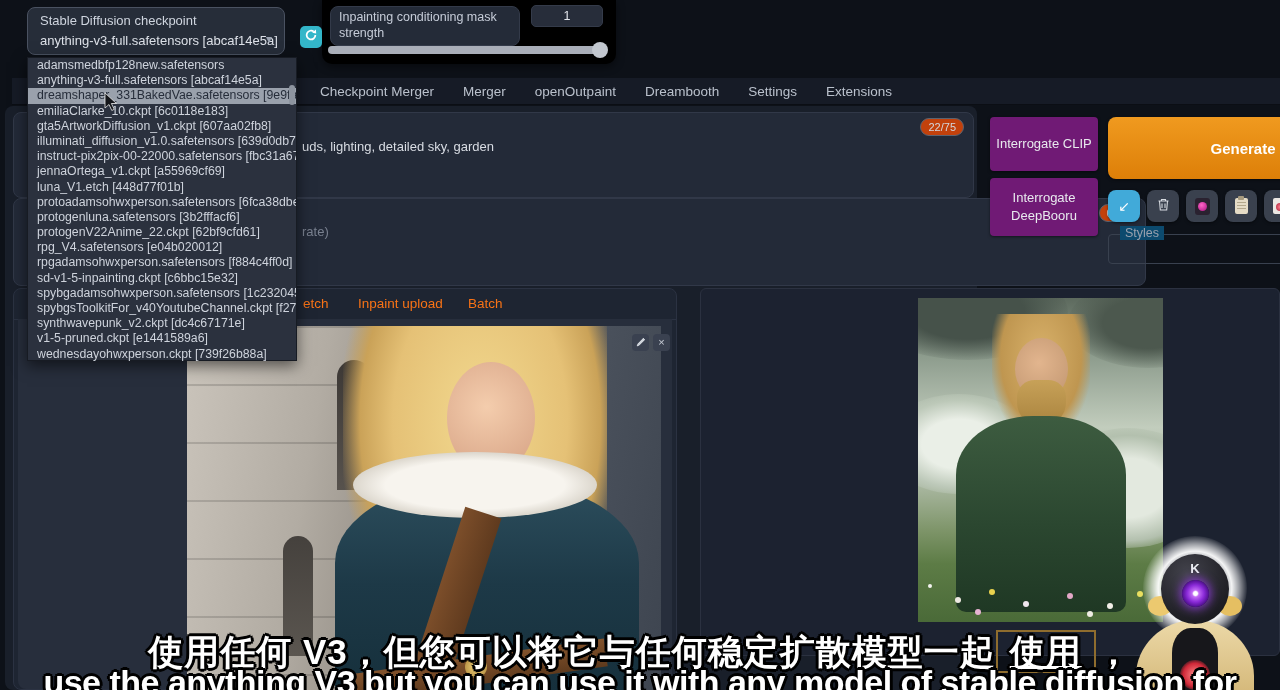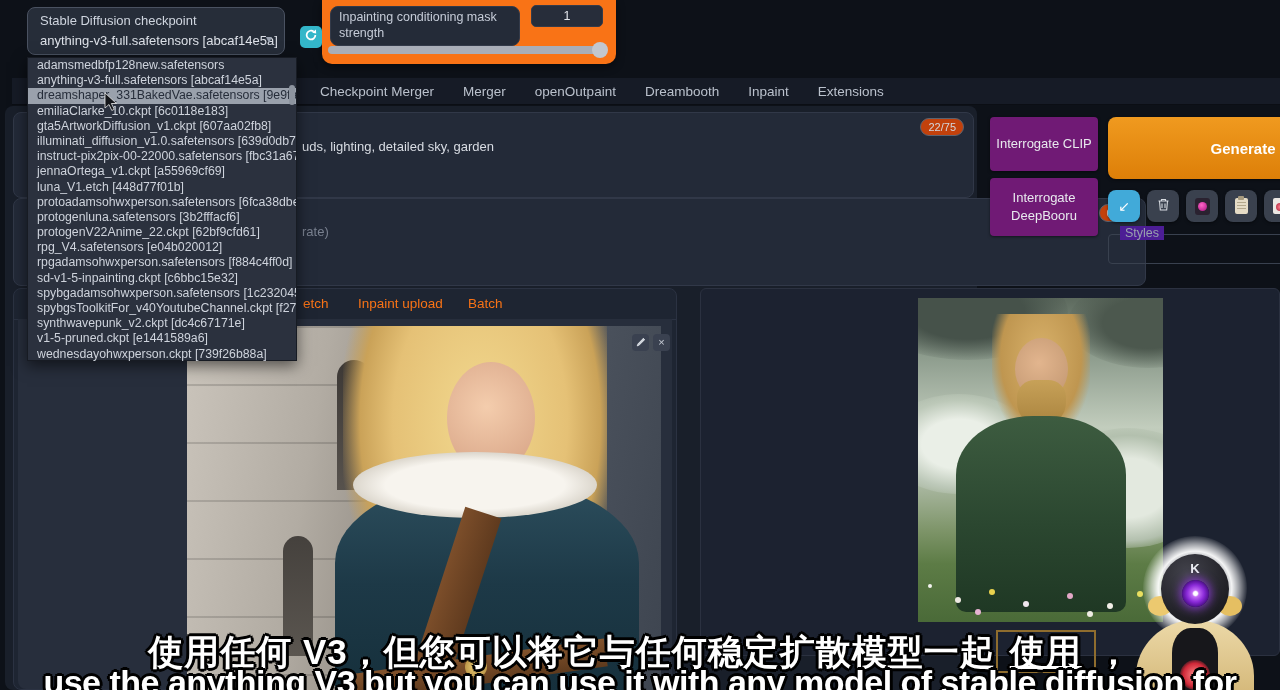--- a/index.html
+++ b/index.html
@@ -9,21 +9,21 @@
     font-family:"Liberation Sans",sans-serif;
     -webkit-font-smoothing:antialiased;
   }
   .abs{position:absolute;}
   
   .ckpt-box{left:27px;top:7px;width:258px;height:48px;background:#262d39;border:1px solid #4a5261;border-radius:8px;box-sizing:border-box;z-index:60;}
   .ckpt-label{left:12px;top:5px;font-size:13px;color:#cfd5df;}
   .ckpt-value{left:12px;top:25px;font-size:13px;color:#dde1e8;white-space:nowrap;}
   .ckpt-chevron{right:12px;top:24px;font-size:12px;color:#9aa2b0;font-family:"DejaVu Sans",sans-serif;}
   .refresh-btn{left:300px;top:26px;width:22px;height:22px;border-radius:5px;background:#33b6c9;display:flex;align-items:center;justify-content:center;z-index:60;}
-  .mask-panel{left:322px;top:0;width:294px;height:64px;background:#f97316;border-radius:0 0 10px 10px;box-shadow:0 3px 8px rgba(0,0,0,.45);z-index:55;}
+  .mask-panel{left:322px;top:0;width:294px;height:64px;background:#000000;border-radius:0 0 10px 10px;box-shadow:0 3px 8px rgba(0,0,0,.45);z-index:55;}
   .mask-label{left:8px;top:6px;width:172px;height:32px;background:#242b38;border:1px solid #333a49;border-radius:8px;padding:3px 8px;font-size:12.5px;line-height:1.25;color:#c6ccd8;}
   .mask-value{right:13px;top:5px;width:70px;height:20px;background:#272d3a;border:1px solid #343b4a;border-radius:5px;text-align:center;font-size:12.5px;line-height:20px;color:#e3e6ec;}
   .mask-track{left:6px;top:46px;width:279px;height:8px;border-radius:4px;background:#a9aeb8;}
   .mask-handle{left:270px;top:42px;width:16px;height:16px;border-radius:50%;background:#c2c7cf;}
   
   .tabbar{left:0;top:78px;width:1280px;height:27px;background:#161b26;border-bottom:1px solid #0b0e14;display:flex;align-items:center;gap:29px;padding-left:308px;box-sizing:border-box;margin-left:12px;}
   .tab{font-size:13.5px;color:#bac1cc;white-space:nowrap;}
   
   .left-col{left:5px;top:106px;width:972px;height:584px;background:#191f2a;border-radius:8px;}
   .block{position:absolute;background:#232a38;border:1px solid #313848;border-radius:8px;box-sizing:border-box;}
@@ -47,21 +47,21 @@
   .tool-btn{position:absolute;top:190px;width:32px;height:32px;border-radius:8px;background:#3a414e;box-shadow:0 1px 3px rgba(0,0,0,.5);display:flex;align-items:center;justify-content:center;}
   .tool-paste{background:#41aad9;color:#fff;font-size:14px;font-family:"DejaVu Sans",sans-serif;}
   .card-glyph{width:15px;height:17px;border-radius:3px;background:#2a2230;position:relative;}
   .card-dot{position:absolute;left:3px;top:4px;width:9px;height:9px;border-radius:50%;background:radial-gradient(circle at 40% 35%,#ff66c8,#c22a94 70%);}
   .clip-glyph{width:13px;height:16px;border-radius:2px;background:#e6dcc6;position:relative;}
   .clip-top{position:absolute;left:3.5px;top:-2px;width:6px;height:4px;border-radius:1px;background:#a79a7e;}
   .clip-lines{position:absolute;left:2px;top:4px;width:9px;height:8px;background:repeating-linear-gradient(180deg,#b4a88c 0 1px,transparent 1px 3px);}
   .floppy-glyph{width:14px;height:16px;border-radius:2px;background:#ece8e4;position:relative;}
   .floppy-dot{position:absolute;left:3px;top:5px;width:8px;height:8px;border-radius:50%;background:radial-gradient(circle,#ff8090,#c23b50 70%);}
   .styles-wrap{left:1108px;top:234px;width:200px;height:30px;border:1px solid #39414f;border-radius:4px;box-sizing:border-box;}
-  .styles-legend{left:1120px;top:226px;font-size:12.5px;color:#99a1ae;background:#4c1d95;padding:0 5px;z-index:2;}
+  .styles-legend{left:1120px;top:226px;font-size:12.5px;color:#99a1ae;background:#0c4a6e;padding:0 5px;z-index:2;}
   .gallery{left:700px;top:288px;width:580px;height:368px;background:#1c2230;border:1px solid #2b3140;border-radius:6px;box-sizing:border-box;}
   
   .img-woman{left:187px;top:326px;width:474px;height:364px;overflow:hidden;z-index:5;background:linear-gradient(100deg,#74797f 0%,#565d68 55%,#3e4550 100%);}
   .w-building{position:absolute;left:-14px;top:0;width:286px;height:100%;transform:skewX(-5deg);
     background:repeating-linear-gradient(180deg,rgba(0,0,0,.14) 0 2px,transparent 2px 58px),
     linear-gradient(95deg,#cac4bb 0%,#b2aca3 45%,#938d85 78%,#6e6a64 100%);}
   .w-window1{position:absolute;left:150px;top:34px;width:34px;height:130px;border-radius:17px 17px 0 0;background:linear-gradient(180deg,#3c3835,#57524d);}
   .w-window2{position:absolute;left:96px;top:210px;width:30px;height:120px;border-radius:15px 15px 0 0;background:linear-gradient(180deg,#45413d,#5b5650);}
   .w-hair{position:absolute;left:156px;top:-12px;width:264px;height:336px;background:radial-gradient(ellipse at 52% 32%,#f2d98f 0%,#e5c176 45%,#caa258 62%,rgba(202,162,88,0) 73%);}
   .w-face{position:absolute;left:260px;top:36px;width:88px;height:112px;border-radius:50%;background:radial-gradient(circle at 45% 40%,#f4cdad,#dba98b 78%);}
@@ -129,21 +129,21 @@
   <div class="abs mask-value">1</div>
   <div class="abs mask-track"></div>
   <div class="abs mask-handle"></div>
 </div>
 
 <div class="abs tabbar">
     <div class="tab">Checkpoint Merger</div>
     <div class="tab">Merger</div>
     <div class="tab">openOutpaint</div>
     <div class="tab">Dreambooth</div>
-    <div class="tab">Inpaint</div>
+    <div class="tab">Settings</div>
     <div class="tab">Extensions</div>
   </div>
 
 <div class="abs left-col">
   <div class="block prompt-block">
     <div class="counter">22/75</div>
     <div class="prompt-text">uds, lighting, detailed sky, garden</div>
   </div>
   <div class="block neg-block">
     <div class="counter">0/75</div>

